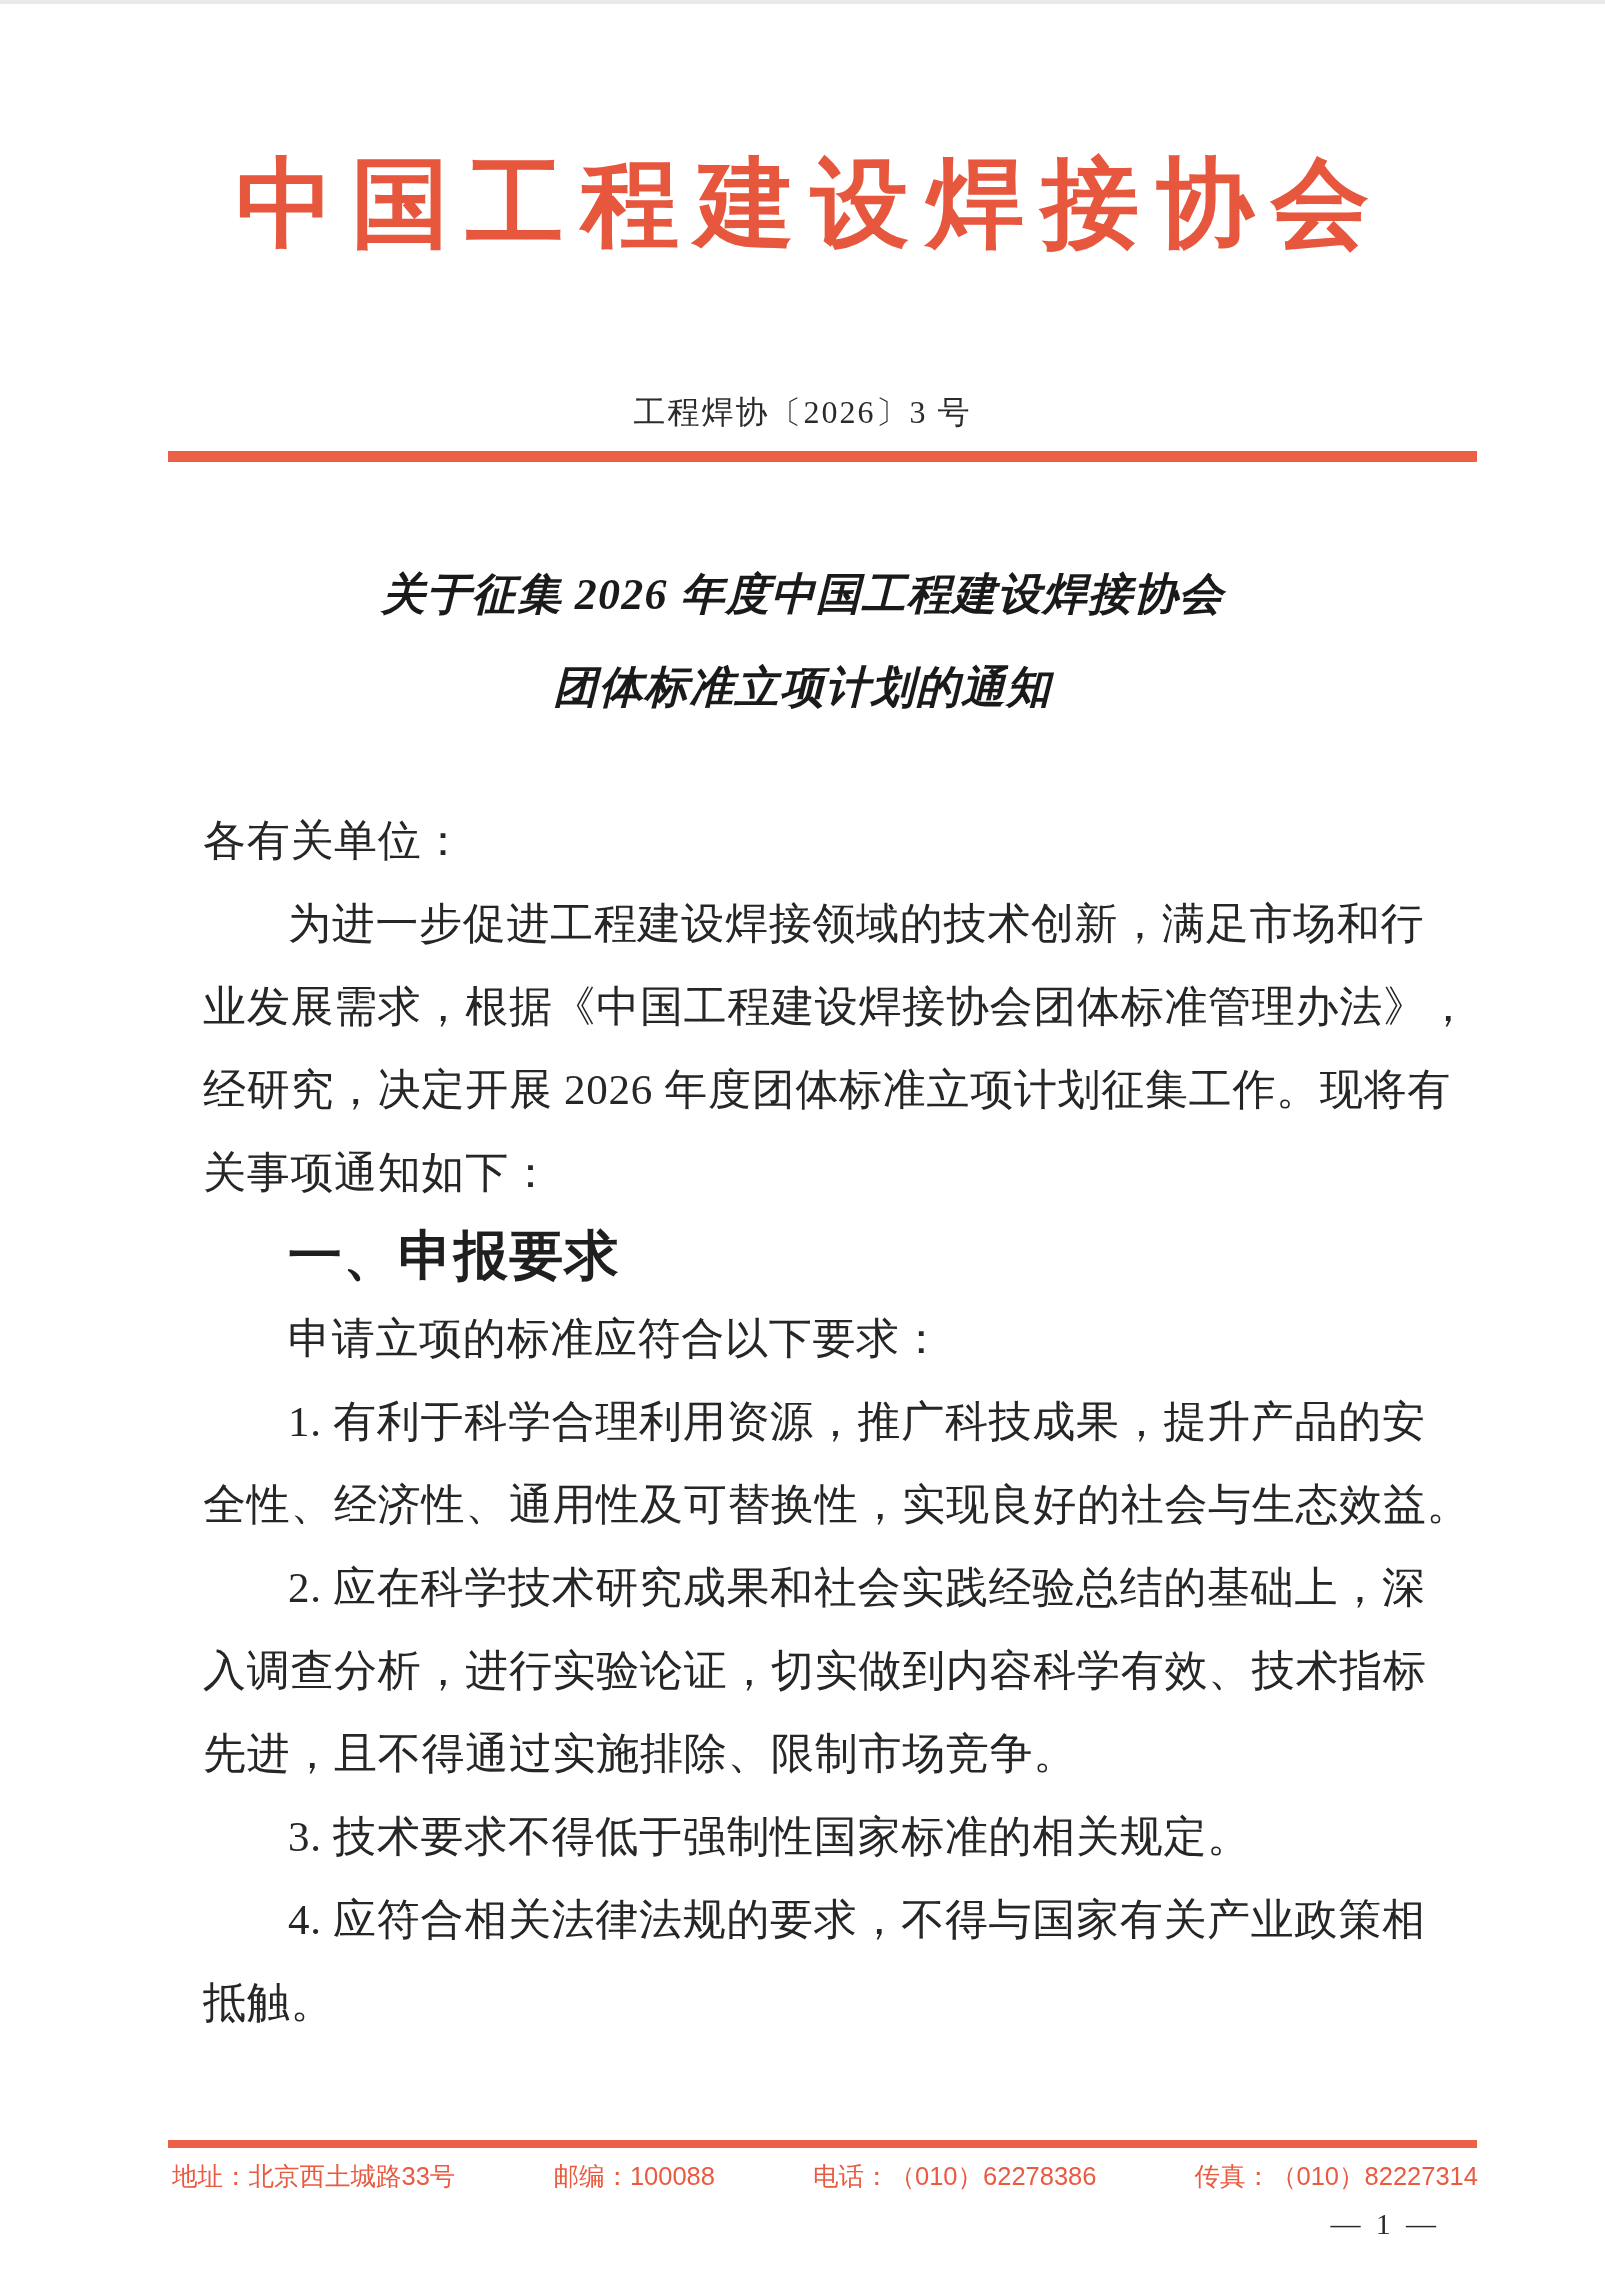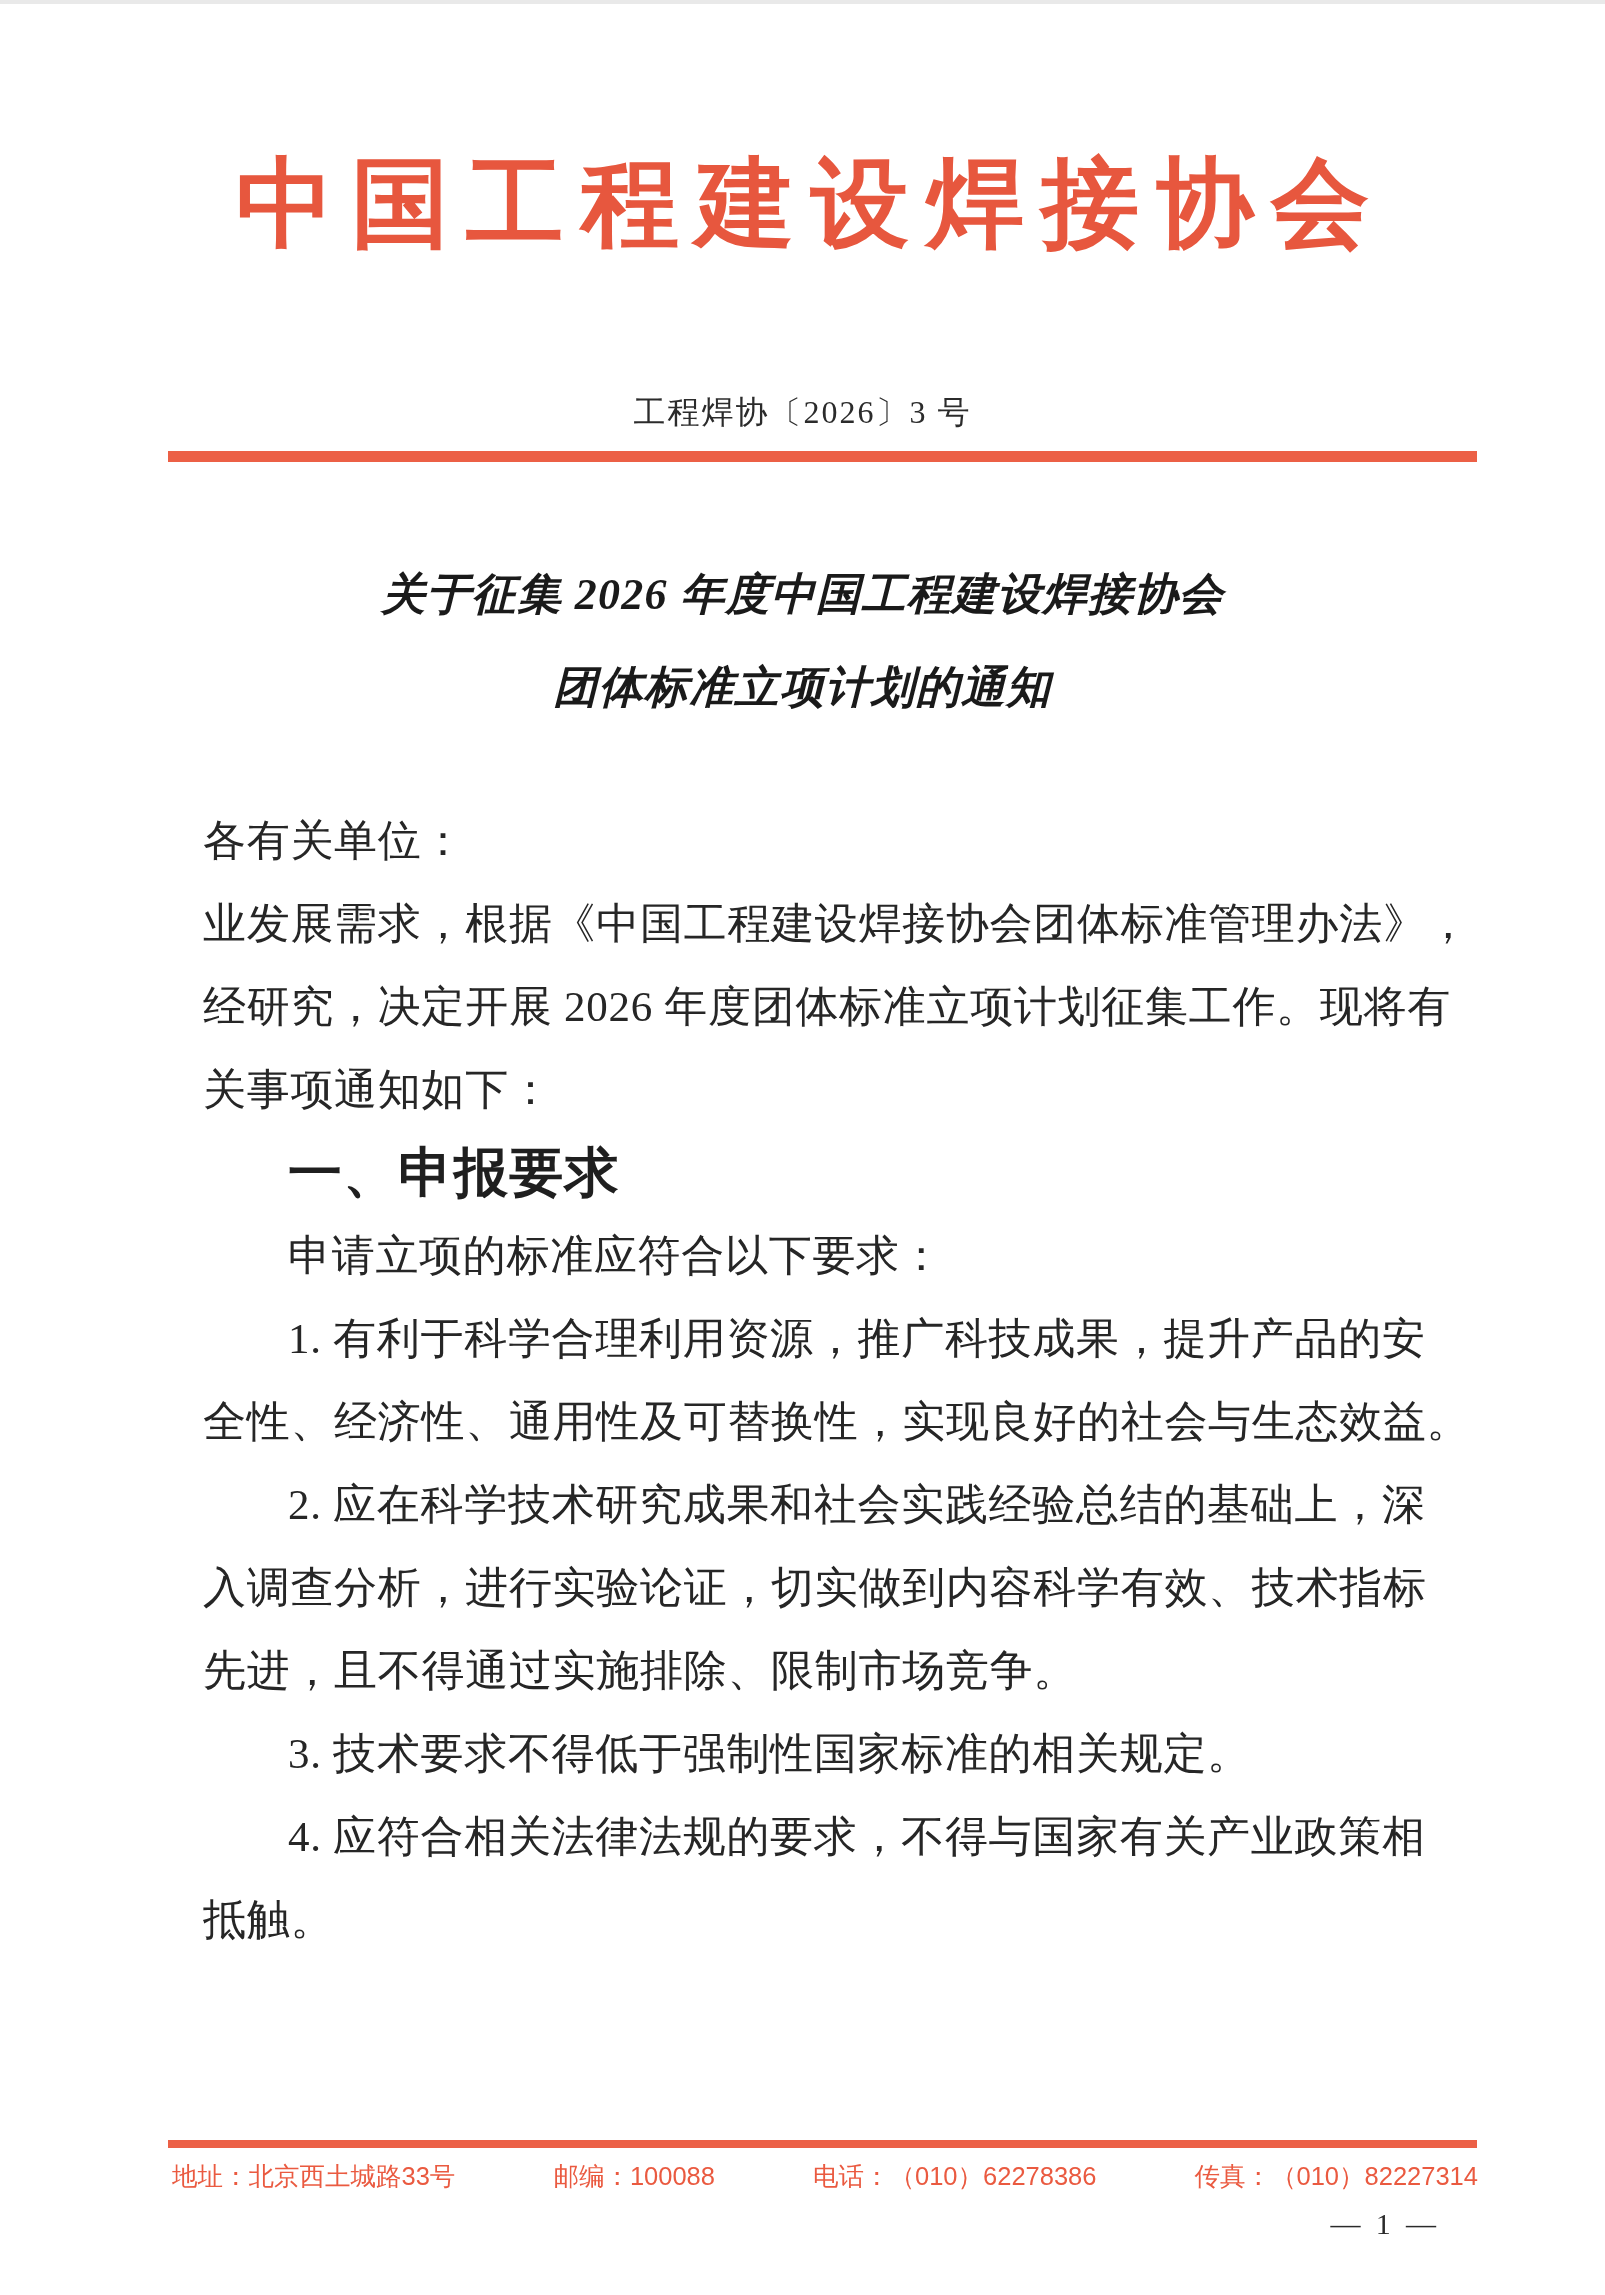--- a/index.html
+++ b/index.html
@@ -133,20 +133,21 @@
 
   <div class="rule rule-top"></div>
 
   <div class="doc-title">
     <div>关于征集 2026 年度中国工程建设焊接协会</div>
     <div>团体标准立项计划的通知</div>
   </div>
 
   <div class="body-block" id="body-lines">
       <div class="line">各有关单位：</div>
+      <div class="line indent">为进一步促进工程建设焊接领域的技术创新，满足市场和行</div>
       <div class="line">业发展需求，根据《中国工程建设焊接协会团体标准管理办法》，</div>
       <div class="line">经研究，决定开展 2026 年度团体标准立项计划征集工作。现将有</div>
       <div class="line">关事项通知如下：</div>
       <div class="line indent bold-heading">一、申报要求</div>
       <div class="line indent">申请立项的标准应符合以下要求：</div>
       <div class="line indent">1. 有利于科学合理利用资源，推广科技成果，提升产品的安</div>
       <div class="line">全性、经济性、通用性及可替换性，实现良好的社会与生态效益。</div>
       <div class="line indent">2. 应在科学技术研究成果和社会实践经验总结的基础上，深</div>
       <div class="line">入调查分析，进行实验论证，切实做到内容科学有效、技术指标</div>
       <div class="line">先进，且不得通过实施排除、限制市场竞争。</div>

